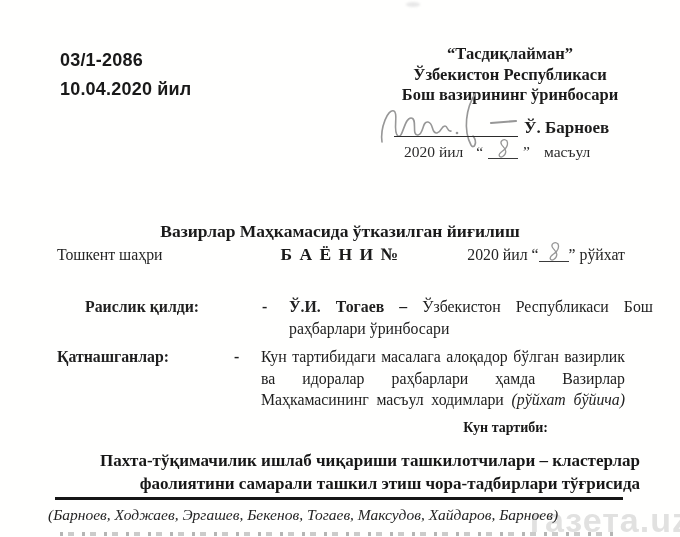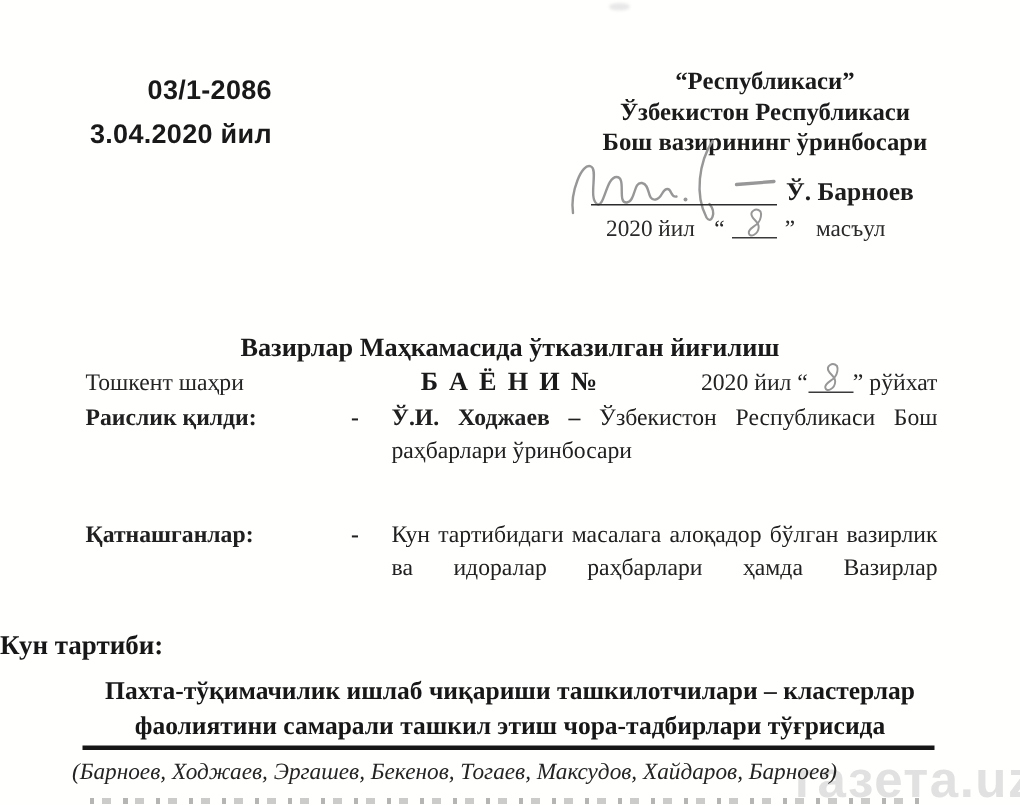--- a/index.html
+++ b/index.html
@@ -16,21 +16,20 @@
   
   .ref-block {
     position: absolute;
     left: 60px; top: 46px;
     font-family: "Liberation Sans", sans-serif;
     font-weight: bold;
     font-size: 18px;
     line-height: 29px;
     color: #191919;
     letter-spacing: 0.2px;
-    text-align: right;
   }
 
   
   .approval-block {
     position: absolute;
     left: 380px; top: 44px;
     width: 260px;
     text-align: center;
     font-weight: bold;
     font-size: 16.5px;
@@ -87,25 +86,25 @@
     display: grid; grid-template-columns: 177px 27px 1fr;
     font-size: 15.8px; line-height: 21.5px; color: #202020;
   }
   .row-label { font-weight: bold; }
   .row-dash { font-weight: bold; }
   .jline { text-align: justify; text-align-last: justify; }
   .italic { font-style: italic; }
 
   .agenda-heading {
     position: absolute; left: 0; top: 420px; width: 548px;
-    text-align: left; font-weight: bold; font-size: 18px; color: #171717;
+    text-align: right; font-weight: bold; font-size: 14px; color: #171717;
   }
   .agenda-subject {
     position: absolute; left: 40px; top: 450px; width: 600px;
-    text-align: center; font-weight: bold;
+    text-align: right; font-weight: bold;
     font-size: 17px; line-height: 22.5px; color: #171717;
   }
 
   .divider {
     position: absolute; left: 55px; top: 497px; width: 568px; height: 2.6px;
     background: #161616;
   }
 
   .speakers-line {
     position: absolute; left: 48px; top: 506px; width: 600px;
@@ -137,25 +136,25 @@
 </style>
 </head>
 <body>
 
 <div class="page">
 
   <div class="scan-artifact"></div>
 
   <div class="ref-block">
     <div>03/1-2086</div>
-    <div>3.04.2020 йил</div>
+    <div>10.04.2020 йил</div>
   </div>
 
   <div class="approval-block">
-    <div>“Республикаси”</div>
+    <div>“Тасдиқлайман”</div>
     <div>Ўзбекистон Республикаси</div>
     <div>Бош вазирининг ўринбосари</div>
   </div>
 
   <div class="signature-area">
     <svg class="scribble" width="150" height="58" viewBox="0 0 150 58">
       <path class="ink" stroke-width="1.6" d="M4 50 C2 36 10 16 16 19 C21 21 14 40 20 44 C25 47 26 26 33 26 C40 26 33 44 40 43 C46 42 44 29 50 30 C56 31 53 42 59 41 C64 40 63 34 67 34 C70 34 69 40 73 39"></path>
       <circle cx="79" cy="41" r="1.3" fill="#979797" stroke="none"></circle>
       <path class="ink" stroke-width="1.6" d="M97 2 C88 16 85 38 93 53 C96 58 100 50 95 44"></path>
       <path class="ink" stroke-width="2.2" d="M113 31 L138 29"></path>
@@ -175,35 +174,36 @@
     <div class="spaced">Б А Ё Н И №</div>
   </div>
 
   <div class="city-row">
     <span>Тошкент шаҳри</span>
     <span><span>2020 йил “</span><span class="day-slot"><svg width="14" height="25" viewBox="0 0 14 25">
             <path class="ink" stroke="#6f6f6f" stroke-width="1.3" d="M11 3 C8 0 3.5 3 5.5 6.5 C7 9 10 10.5 9.8 13.5 C9.6 18 4 21 3.2 17.5 C2.5 14.5 7.5 13 9.5 10.5 C11.3 8.2 11.8 4.8 11 3"></path>
           </svg></span><span>” рўйхат</span></span>
   </div>
 
-  <div class="label-row" style="top: 268px;">
+  <div class="label-row" style="top: 296px; margin-left: 28px;">
     <div class="row-label">Раислик қилди:</div>
     <div class="row-dash">-</div>
     <div>
-      <div class="jline"><b>Ў.И. Ходжаев –</b><span> Ўзбекистон Республикаси Бош</span></div>
+      <div class="jline"><b>Ў.И. Тогаев –</b><span> Ўзбекистон Республикаси Бош</span></div>
       <div>раҳбарлари ўринбосари</div>
     </div>
   </div>
 
   <div class="label-row" style="top: 346px;">
     <div class="row-label">Қатнашганлар:</div>
     <div class="row-dash">-</div>
     <div>
       <div class="jline">Кун тартибидаги масалага алоқадор бўлган вазирлик</div>
       <div class="jline">ва идоралар раҳбарлари ҳамда Вазирлар</div>
+      <div class="jline"><span>Маҳкамасининг масъул ходимлари </span><span class="italic">(рўйхат бўйича)</span></div>
     </div>
   </div>
 
   <div class="agenda-heading">Кун тартиби:</div>
   <div class="agenda-subject">
     <div>Пахта-тўқимачилик ишлаб чиқариши ташкилотчилари – кластерлар</div>
     <div>фаолиятини самарали ташкил этиш чора-тадбирлари тўғрисида</div>
   </div>
 
   <div class="divider"></div>

